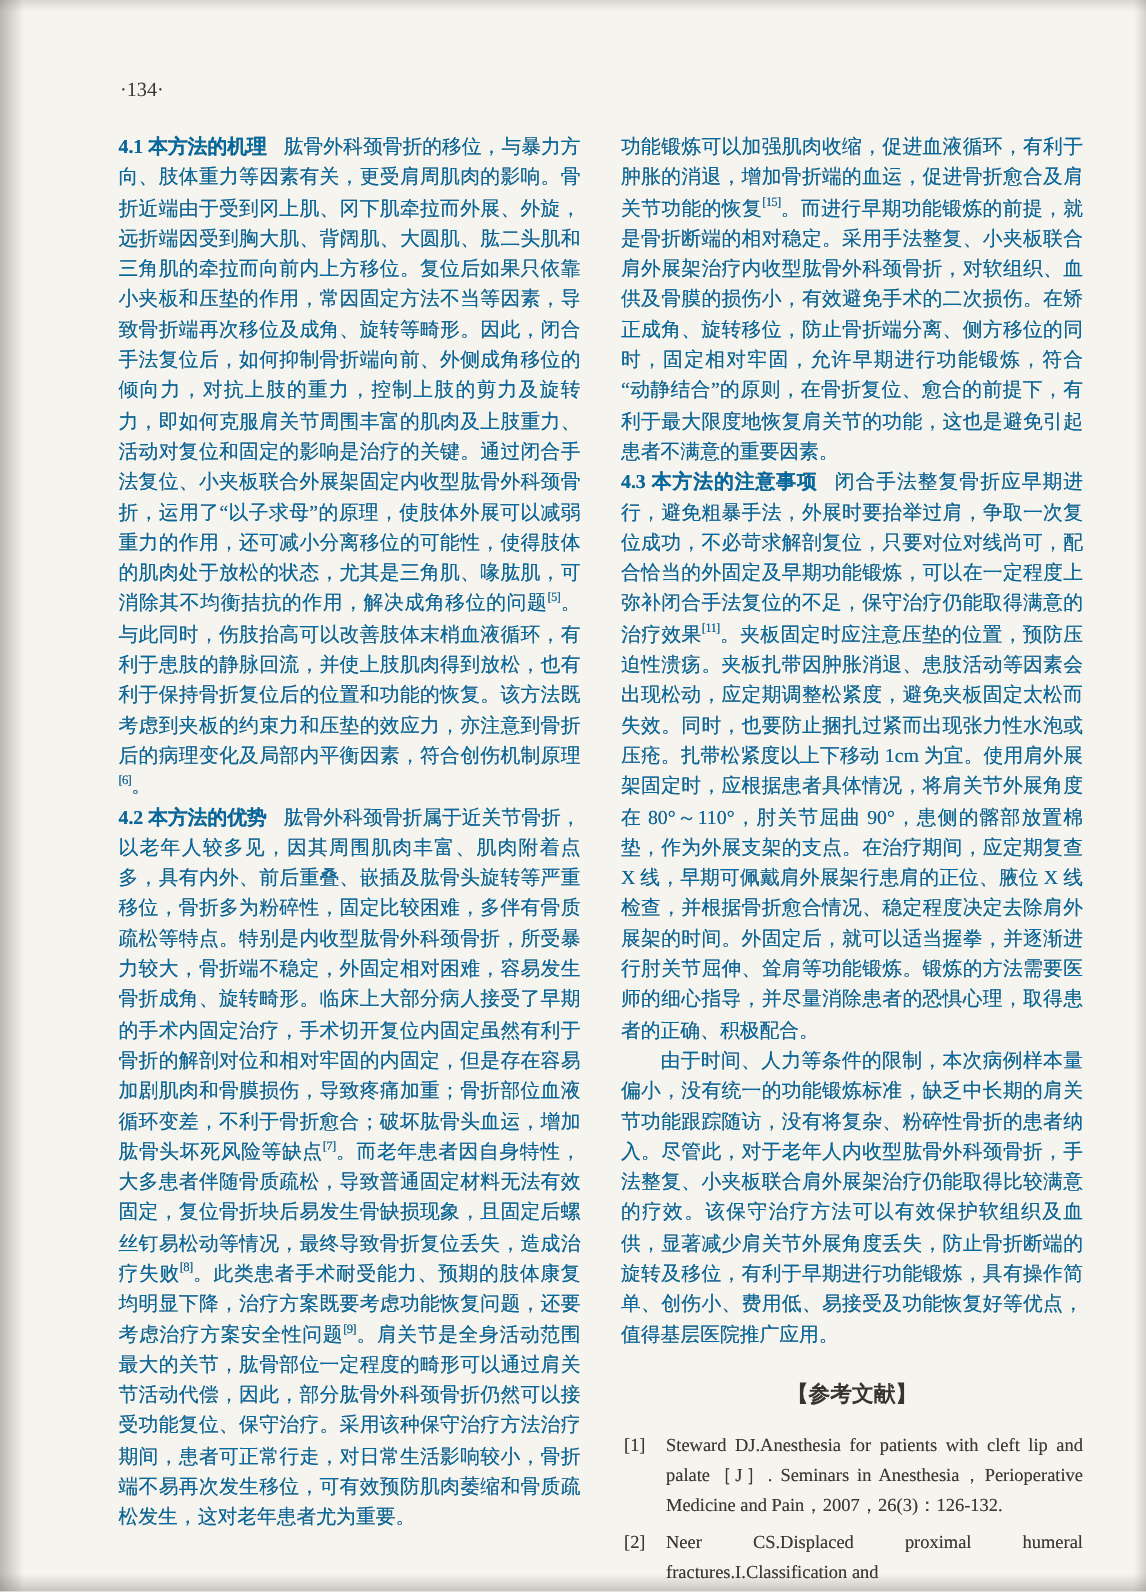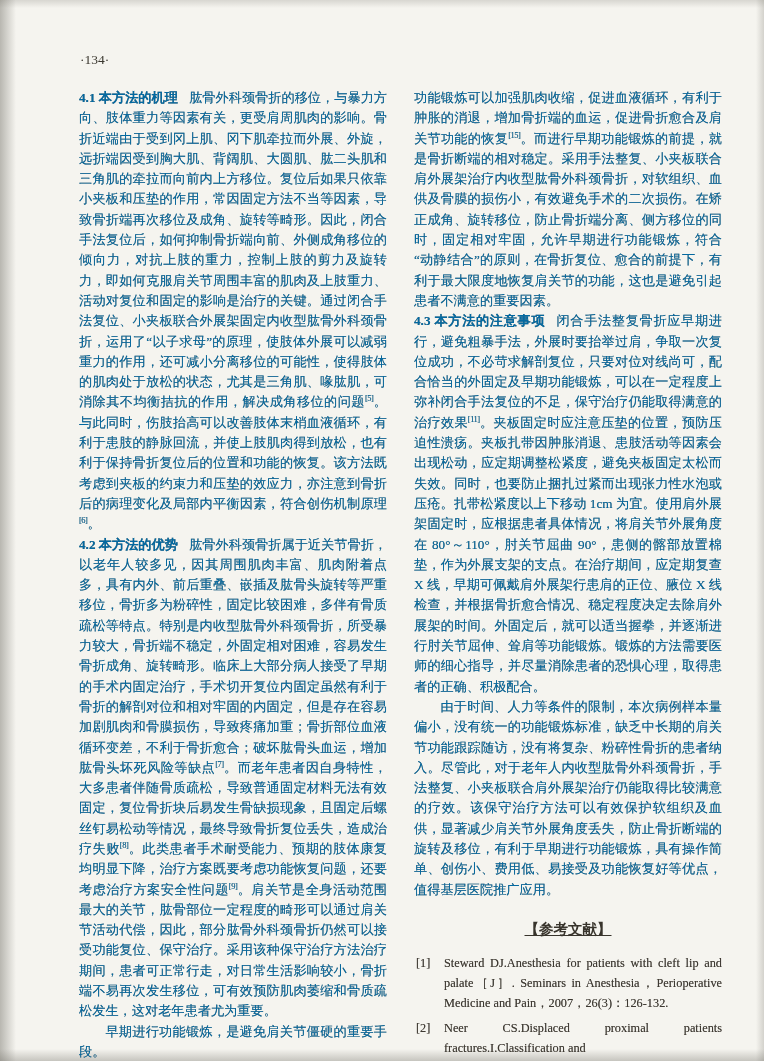--- a/index.html
+++ b/index.html
@@ -50,21 +50,20 @@
     line-height:0;
     vertical-align:super;
     letter-spacing:-.5px;
   }
   .refs-heading{
     margin:20px 0 14px 0;
     text-align:center;
     font-weight:bold;
     font-size:14.5px;
     color:#38342c;
-    text-decoration:underline;
   }
   .ref-item{
     position:relative;
     padding-left:30px;
     margin-bottom:5px;
     font-size:12.3px;
     line-height:20px;
     text-align:justify;
     color:#3d3932;
     text-shadow:0 0 .4px rgba(70,64,56,.6);
@@ -84,34 +83,33 @@
     <span>·134·</span>
   </div>
 
   <div class="columns">
 
     <div class="col">
       <p class="para"><span class="sec-head">4.1 本方法的机理</span><span>肱骨外科颈骨折的移位，与暴力方向、肢体重力等因素有关，更受肩周肌肉的影响。骨折近端由于受到冈上肌、冈下肌牵拉而外展、外旋，远折端因受到胸大肌、背阔肌、大圆肌、肱二头肌和三角肌的牵拉而向前内上方移位。复位后如果只依靠小夹板和压垫的作用，常因固定方法不当等因素，导致骨折端再次移位及成角、旋转等畸形。因此，闭合手法复位后，如何抑制骨折端向前、外侧成角移位的倾向力，对抗上肢的重力，控制上肢的剪力及旋转力，即如何克服肩关节周围丰富的肌肉及上肢重力、活动对复位和固定的影响是治疗的关键。通过闭合手法复位、小夹板联合外展架固定内收型肱骨外科颈骨折，运用了“以子求母”的原理，使肢体外展可以减弱重力的作用，还可减小分离移位的可能性，使得肢体的肌肉处于放松的状态，尤其是三角肌、喙肱肌，可消除其不均衡拮抗的作用，解决成角移位的问题<sup class="cite-sup">[5]</sup>。与此同时，伤肢抬高可以改善肢体末梢血液循环，有利于患肢的静脉回流，并使上肢肌肉得到放松，也有利于保持骨折复位后的位置和功能的恢复。该方法既考虑到夹板的约束力和压垫的效应力，亦注意到骨折后的病理变化及局部内平衡因素，符合创伤机制原理<sup class="cite-sup">[6]</sup>。</span></p>
 
       <p class="para"><span class="sec-head">4.2 本方法的优势</span><span>肱骨外科颈骨折属于近关节骨折，以老年人较多见，因其周围肌肉丰富、肌肉附着点多，具有内外、前后重叠、嵌插及肱骨头旋转等严重移位，骨折多为粉碎性，固定比较困难，多伴有骨质疏松等特点。特别是内收型肱骨外科颈骨折，所受暴力较大，骨折端不稳定，外固定相对困难，容易发生骨折成角、旋转畸形。临床上大部分病人接受了早期的手术内固定治疗，手术切开复位内固定虽然有利于骨折的解剖对位和相对牢固的内固定，但是存在容易加剧肌肉和骨膜损伤，导致疼痛加重；骨折部位血液循环变差，不利于骨折愈合；破坏肱骨头血运，增加肱骨头坏死风险等缺点<sup class="cite-sup">[7]</sup>。而老年患者因自身特性，大多患者伴随骨质疏松，导致普通固定材料无法有效固定，复位骨折块后易发生骨缺损现象，且固定后螺丝钉易松动等情况，最终导致骨折复位丢失，造成治疗失败<sup class="cite-sup">[8]</sup>。此类患者手术耐受能力、预期的肢体康复均明显下降，治疗方案既要考虑功能恢复问题，还要考虑治疗方案安全性问题<sup class="cite-sup">[9]</sup>。肩关节是全身活动范围最大的关节，肱骨部位一定程度的畸形可以通过肩关节活动代偿，因此，部分肱骨外科颈骨折仍然可以接受功能复位、保守治疗。采用该种保守治疗方法治疗期间，患者可正常行走，对日常生活影响较小，骨折端不易再次发生移位，可有效预防肌肉萎缩和骨质疏松发生，这对老年患者尤为重要。</span></p>
 
-      <p class="para indent">早期进行功能锻炼，是避免肩关节僵硬的重要手段。</p>
     </div>
 
     <div class="col">
       <p class="para">功能锻炼可以加强肌肉收缩，促进血液循环，有利于肿胀的消退，增加骨折端的血运，促进骨折愈合及肩关节功能的恢复<sup class="cite-sup">[15]</sup>。而进行早期功能锻炼的前提，就是骨折断端的相对稳定。采用手法整复、小夹板联合肩外展架治疗内收型肱骨外科颈骨折，对软组织、血供及骨膜的损伤小，有效避免手术的二次损伤。在矫正成角、旋转移位，防止骨折端分离、侧方移位的同时，固定相对牢固，允许早期进行功能锻炼，符合“动静结合”的原则，在骨折复位、愈合的前提下，有利于最大限度地恢复肩关节的功能，这也是避免引起患者不满意的重要因素。</p>
 
       <p class="para"><span class="sec-head">4.3 本方法的注意事项</span><span>闭合手法整复骨折应早期进行，避免粗暴手法，外展时要抬举过肩，争取一次复位成功，不必苛求解剖复位，只要对位对线尚可，配合恰当的外固定及早期功能锻炼，可以在一定程度上弥补闭合手法复位的不足，保守治疗仍能取得满意的治疗效果<sup class="cite-sup">[11]</sup>。夹板固定时应注意压垫的位置，预防压迫性溃疡。夹板扎带因肿胀消退、患肢活动等因素会出现松动，应定期调整松紧度，避免夹板固定太松而失效。同时，也要防止捆扎过紧而出现张力性水泡或压疮。扎带松紧度以上下移动 1cm 为宜。使用肩外展架固定时，应根据患者具体情况，将肩关节外展角度在 80°～110°，肘关节屈曲 90°，患侧的髂部放置棉垫，作为外展支架的支点。在治疗期间，应定期复查 X 线，早期可佩戴肩外展架行患肩的正位、腋位 X 线检查，并根据骨折愈合情况、稳定程度决定去除肩外展架的时间。外固定后，就可以适当握拳，并逐渐进行肘关节屈伸、耸肩等功能锻炼。锻炼的方法需要医师的细心指导，并尽量消除患者的恐惧心理，取得患者的正确、积极配合。</span></p>
 
       <p class="para indent">由于时间、人力等条件的限制，本次病例样本量偏小，没有统一的功能锻炼标准，缺乏中长期的肩关节功能跟踪随访，没有将复杂、粉碎性骨折的患者纳入。尽管此，对于老年人内收型肱骨外科颈骨折，手法整复、小夹板联合肩外展架治疗仍能取得比较满意的疗效。该保守治疗方法可以有效保护软组织及血供，显著减少肩关节外展角度丢失，防止骨折断端的旋转及移位，有利于早期进行功能锻炼，具有操作简单、创伤小、费用低、易接受及功能恢复好等优点，值得基层医院推广应用。</p>
 
       <div class="refs-heading">【参考文献】</div>
 
       <div class="ref-item">
         <span class="ref-index">[1]</span><span>Steward DJ.Anesthesia for patients with cleft lip and palate［J］. Seminars in Anesthesia，Perioperative Medicine and Pain，2007，26(3)：126-132.</span>
       </div>
       <div class="ref-item">
-        <span class="ref-index">[2]</span><span>Neer CS.Displaced proximal patients fractures.I.Classification and</span>
+        <span class="ref-index">[2]</span><span>Neer CS.Displaced proximal humeral fractures.I.Classification and</span>
       </div>
     </div>
 
   </div>
 </div>
 
 </body></html>

